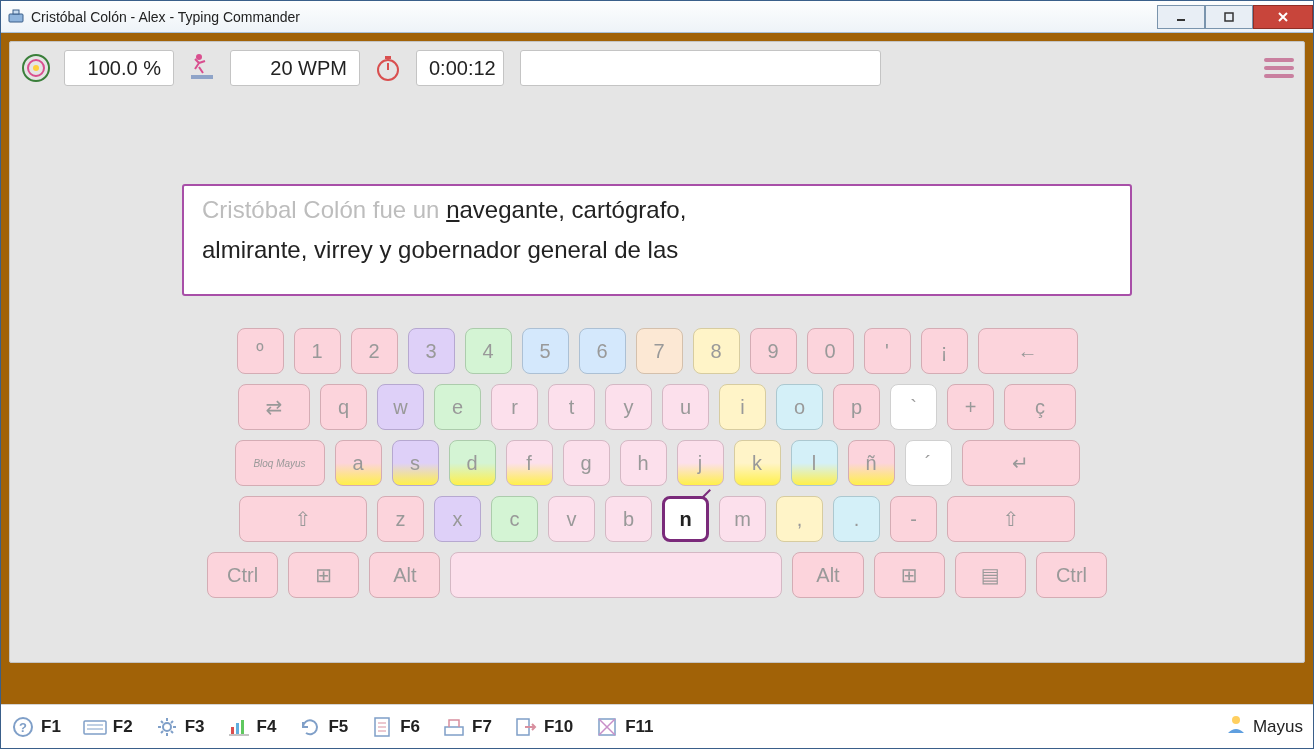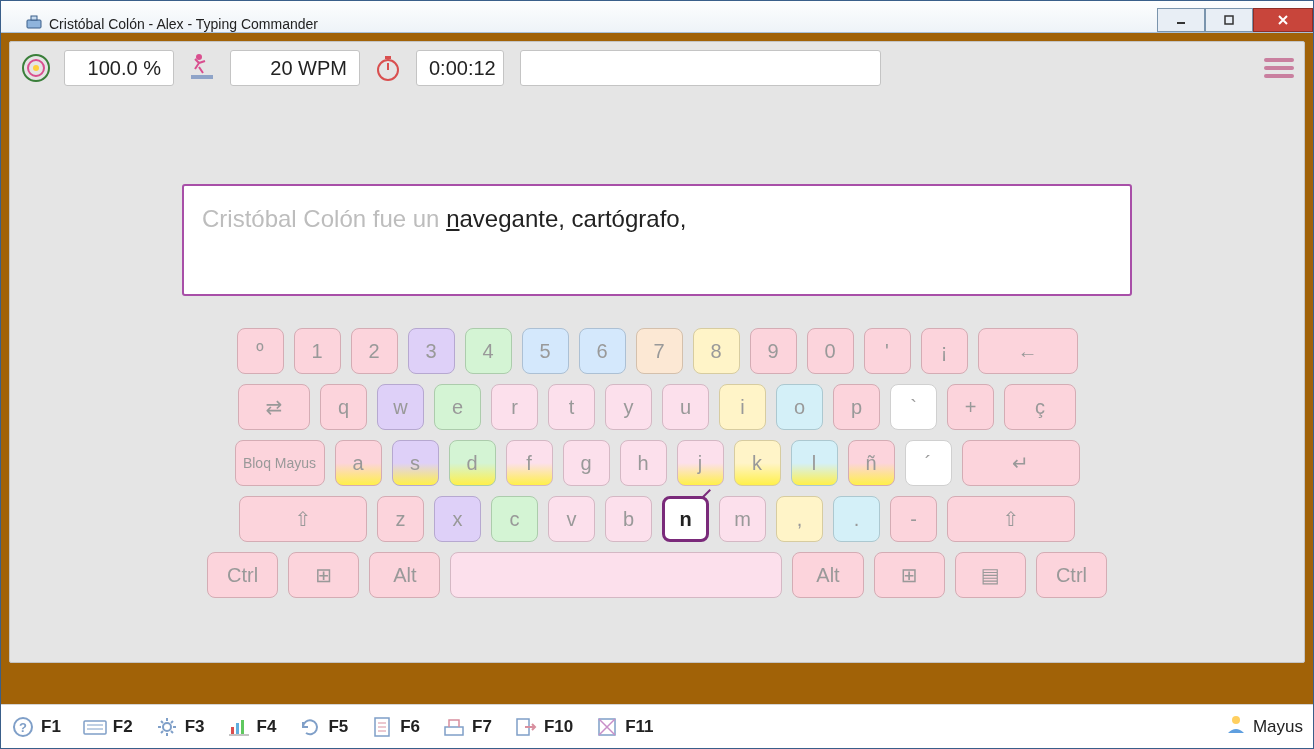--- a/index.html
+++ b/index.html
@@ -1,19 +1,19 @@
 <!DOCTYPE html>
 <html><head>
 <meta charset="utf-8">
 <style>
   * { box-sizing: border-box; margin: 0; padding: 0; font-family: Verdana, Geneva, sans-serif; }
   body { width: 1314px; height: 749px; background: #d8e6f0; padding: 0; overflow: hidden; }
 
   .win-frame { width: 1314px; height: 749px; border: 1px solid #3a5f8a; background: #fff; display: flex; flex-direction: column; }
-  .titlebar { height: 32px; background: linear-gradient(#fdfefe,#eef3f8); border-bottom: 1px solid #a8c0d8; display: flex; align-items: flex-end; padding-left: 24px; }
+  .titlebar { height: 32px; background: linear-gradient(#fdfefe,#eef3f8); border-bottom: 1px solid #a8c0d8; display: flex; align-items: center; padding-left: 6px; }
   .titlebar-icon { width: 18px; height: 18px; margin-right: 6px; }
   .titlebar-text { font-size: 14px; color: #222; flex: 1; }
   .win-controls { display: flex; height: 24px; }
   .win-btn { width: 48px; height: 24px; border: 1px solid #7a94ad; background: #e8eef5; display: flex; align-items: center; justify-content: center; cursor: pointer; }
   .win-btn.close { width: 60px; background: #c8453b; border-color: #8f2e26; }
   .win-btn.close svg path { stroke: #fff; }
 
   .app-body { flex: 1; background: #a16207; display: flex; flex-direction: column; border: 0; gap: 33px; }
   .inner { flex: 1; margin: 8px; background: #e5e5e5; border: 1px solid #c4c4c4; border-radius: 2px; display: flex; flex-direction: column; }
 
@@ -22,21 +22,21 @@
   .stat-box { background:#fff; border:1px solid #c4c4c4; border-radius:3px; height:36px; display:flex; align-items:center; justify-content:flex-end; padding:0 12px; font-size:20px; font-weight:500; color:#222; }
   .acc-box { width: 110px; }
   .wpm-box { width: 130px; }
   .time-box { width: 88px; justify-content:flex-start; }
   .spacer-input { flex:1; max-width:580px; height:36px; background:#fff; border:1px solid #c4c4c4; border-radius:3px; margin-left:4px;}
   .flex-spacer { flex:1; }
   .menu-icon { width:30px; height:24px; cursor:pointer; }
 
   .main-area { flex:1; display:flex; flex-direction:column; align-items:center; }
 
-  .text-display { width: 950px; height: 112px; border: 2px solid #a84fa8; border-radius:3px; background:#fff; margin-top: 90px; padding: 13px 18px; font-size: 24px; line-height: 1.65; }
+  .text-display { width: 950px; height: 112px; border: 2px solid #a84fa8; border-radius:3px; background:#fff; margin-top: 90px; padding: 4px 18px; font-size: 24px; line-height: 1.65; }
   .typed { color:#bdbdbd; }
   .cursor-char { text-decoration: underline; }
   .pending { color:#222; }
 
   .keyboard { width: 900px; margin-top: 32px; }
   .kb-row { display:flex; gap:10px; margin-bottom:10px; justify-content:center; }
   .key { height:46px; border-radius:8px; display:flex; align-items:center; justify-content:center; font-size:20px; color:#999; position:relative; }
   .k1 { width:47px; }
   .k15 { width:72px; }
   .k175 { width:90px; }
@@ -120,20 +120,21 @@
               <rect y="2" width="30" height="4" rx="2" fill="#c97f9f"></rect>
               <rect y="10" width="30" height="4" rx="2" fill="#c97f9f"></rect>
               <rect y="18" width="30" height="4" rx="2" fill="#c97f9f"></rect>
             </svg>
         </span>
       </div>
 
       <div class="main-area">
         <div class="text-display">
           <span class="typed">Cristóbal Colón fue un </span><span class="pending cursor-char">n</span><span class="pending">avegante, cartógrafo,</span><br>
+          <span class="pending">almirante, virrey y gobernador general de las</span>
         </div>
 
         <div class="keyboard">
           <div class="kb-row" id="row1">
               <div class="key k1" style="--bg: #fcd4dc; background: rgb(252, 212, 220); border: 1px solid rgb(212, 172, 180);">º</div>
               <div class="key k1" style="--bg: #fcd4dc; background: rgb(252, 212, 220); border: 1px solid rgb(212, 172, 180);">1</div>
               <div class="key k1" style="--bg: #fcd4dc; background: rgb(252, 212, 220); border: 1px solid rgb(212, 172, 180);">2</div>
               <div class="key k1" style="--bg: #ded0f8; background: rgb(222, 208, 248); border: 1px solid rgb(182, 168, 208);">3</div>
               <div class="key k1" style="--bg: #d4f4d4; background: rgb(212, 244, 212); border: 1px solid rgb(172, 204, 172);">4</div>
               <div class="key k1" style="--bg: #d4e8fc; background: rgb(212, 232, 252); border: 1px solid rgb(172, 192, 212);">5</div>
@@ -156,21 +157,21 @@
               <div class="key k1" style="--bg: #fce0ec; background: rgb(252, 224, 236); border: 1px solid rgb(212, 184, 196);">y</div>
               <div class="key k1" style="--bg: #fce0ec; background: rgb(252, 224, 236); border: 1px solid rgb(212, 184, 196);">u</div>
               <div class="key k1" style="--bg: #fff4c8; background: rgb(255, 244, 200); border: 1px solid rgb(215, 204, 160);">i</div>
               <div class="key k1" style="--bg: #d4f0f8; background: rgb(212, 240, 248); border: 1px solid rgb(172, 200, 208);">o</div>
               <div class="key k1" style="--bg: #fcd4dc; background: rgb(252, 212, 220); border: 1px solid rgb(212, 172, 180);">p</div>
               <div class="key k1" style="--bg: #ffffff; background: rgb(255, 255, 255); border: 1px solid rgb(208, 208, 208);">`</div>
               <div class="key k1" style="--bg: #fcd4dc; background: rgb(252, 212, 220); border: 1px solid rgb(212, 172, 180);">+</div>
               <div class="key k15" style="--bg: #fcd4dc; background: rgb(252, 212, 220); border: 1px solid rgb(212, 172, 180);">ç</div>
             </div>
           <div class="kb-row" id="row3">
-              <div class="key k175" style="--bg: #fcd4dc; background: rgb(252, 212, 220); border: 1px solid rgb(212, 172, 180); font-size: 14px;">Bloq Mayus</div>
+              <div class="key k175" style="--bg: #fcd4dc; background: rgb(252, 212, 220); border: 1px solid rgb(212, 172, 180); font-size: 10px; font-style: italic;">Bloq Mayus</div>
               <div class="key k1 home" style="--bg: #fcd4dc; background: rgb(252, 212, 220); border: 1px solid rgb(212, 172, 180);">a</div>
               <div class="key k1 home" style="--bg: #ded0f8; background: rgb(222, 208, 248); border: 1px solid rgb(182, 168, 208);">s</div>
               <div class="key k1 home" style="--bg: #d4f4d4; background: rgb(212, 244, 212); border: 1px solid rgb(172, 204, 172);">d</div>
               <div class="key k1 home" style="--bg: #fce0ec; background: rgb(252, 224, 236); border: 1px solid rgb(212, 184, 196);">f</div>
               <div class="key k1" style="--bg: #fce0ec; background: rgb(252, 224, 236); border: 1px solid rgb(212, 184, 196);">g</div>
               <div class="key k1" style="--bg: #fce0ec; background: rgb(252, 224, 236); border: 1px solid rgb(212, 184, 196);">h</div>
               <div class="key k1 home" style="--bg: #fce0ec; background: rgb(252, 224, 236); border: 1px solid rgb(212, 184, 196);">j</div>
               <div class="key k1 home" style="--bg: #fff4c8; background: rgb(255, 244, 200); border: 1px solid rgb(215, 204, 160);">k</div>
               <div class="key k1 home" style="--bg: #d4f0f8; background: rgb(212, 240, 248); border: 1px solid rgb(172, 200, 208);">l</div>
               <div class="key k1 home" style="--bg: #fcd4dc; background: rgb(252, 212, 220); border: 1px solid rgb(212, 172, 180);">ñ</div>

